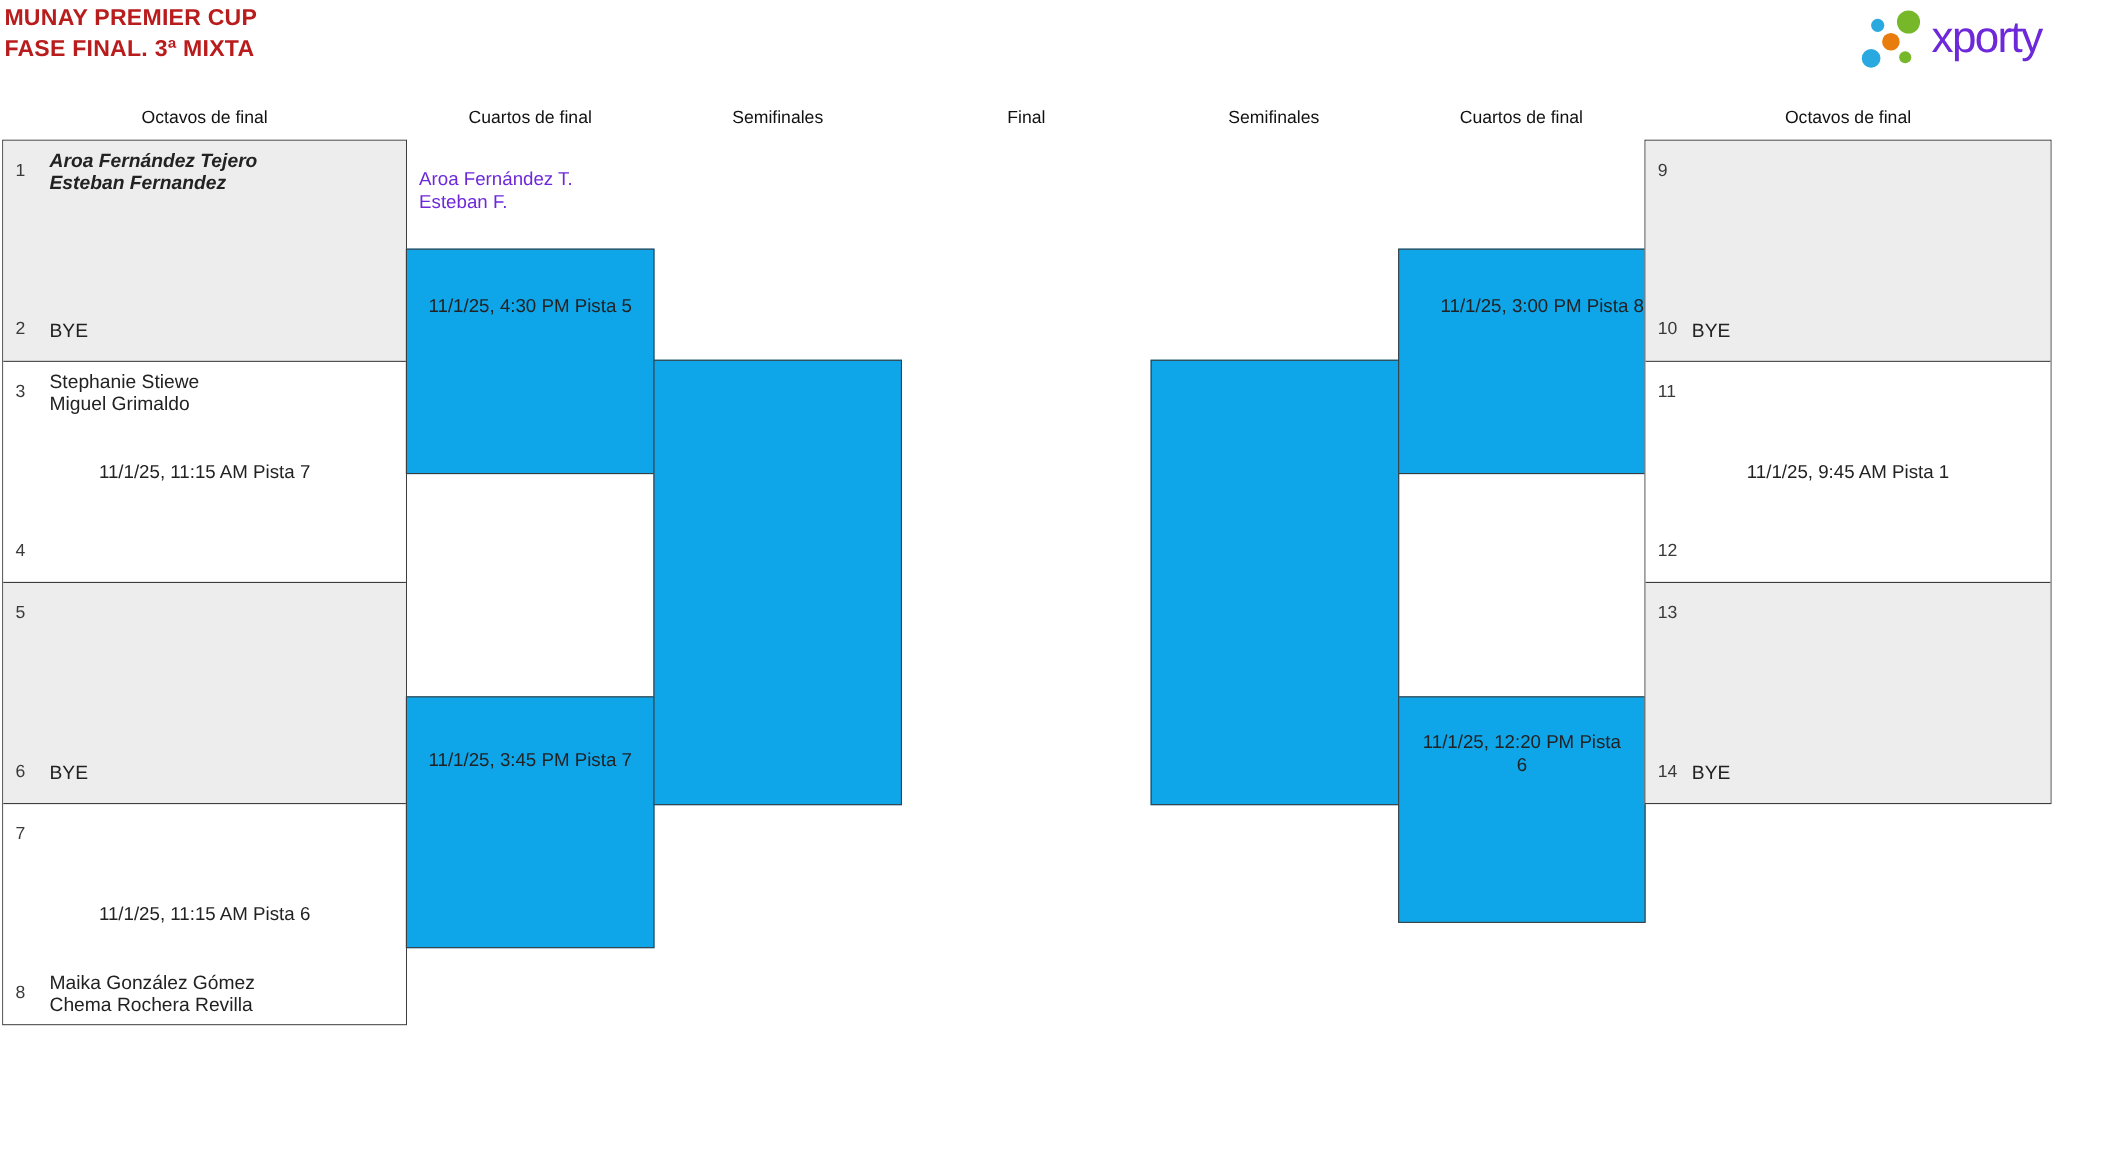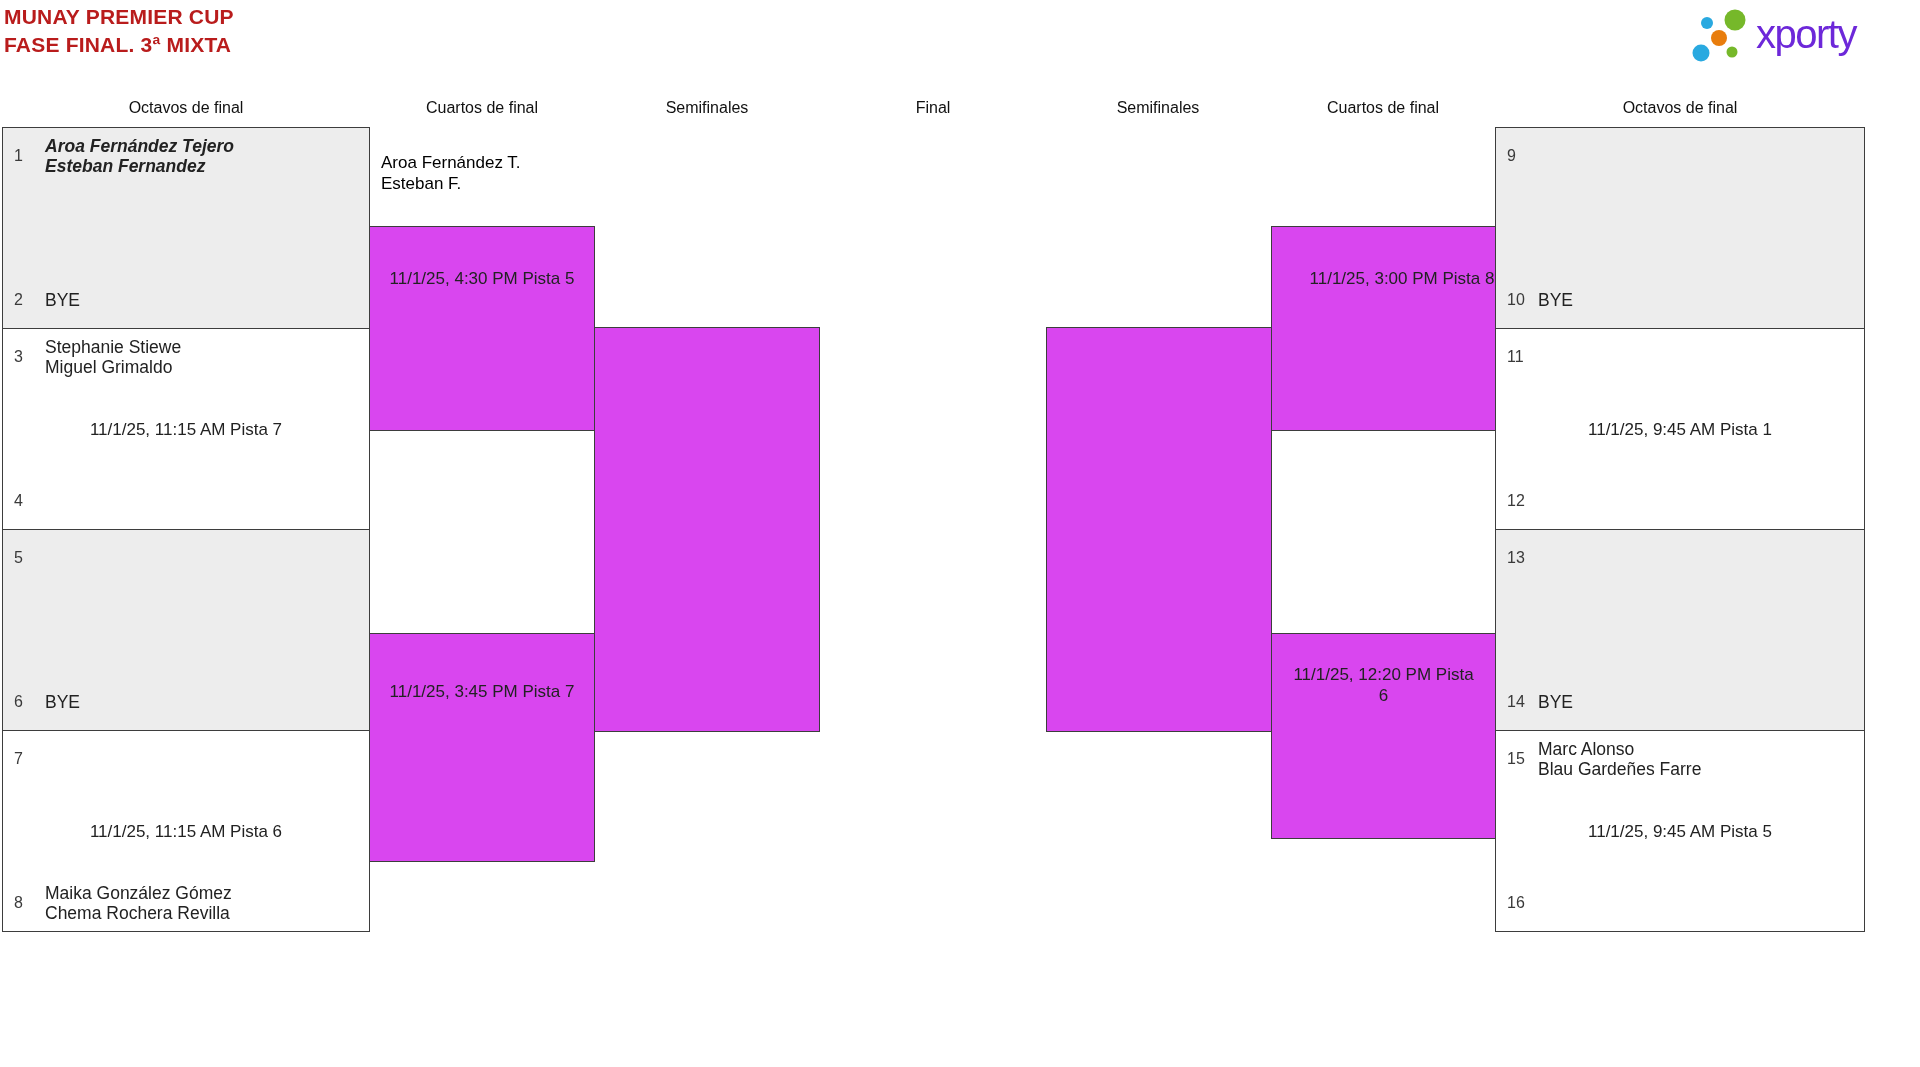--- a/index.html
+++ b/index.html
@@ -19,24 +19,24 @@
   .orow + .orow{border-top:1.5px solid #3d3d3d;}
   .slot{position:absolute;left:11px;right:8px;display:flex;align-items:center;gap:11px;min-height:40px;}
   .slot-top{top:8px;}
   .slot-bottom{bottom:8px;}
   .seed{min-width:20px;font-size:16px;color:#3a3a3a;flex:none;}
   .team{font-size:17.5px;line-height:20px;color:#222;}
   .team.bold{font-weight:700;font-style:italic;}
   .tline{display:block;white-space:nowrap;}
   .sched{position:absolute;left:0;right:0;text-align:center;font-size:17px;color:#222;line-height:21px;}
   .osched{top:50%;transform:translateY(-50%);}
-  .mbox{position:absolute;border:1.5px solid #3d3d3d;box-sizing:border-box;background:#d946ef;}
+  .mbox{position:absolute;border:1.5px solid #3d3d3d;box-sizing:border-box;background:#0ea5e9;}
   .qsched{top:25%;transform:translateY(-50%);padding:0 10px;}
   .qsched.narrow{left:50%;right:auto;width:192px;padding:0;transform:translate(-50%,-50%);}
-  .adv{position:absolute;font-size:17px;line-height:21px;color:#000000;}
+  .adv{position:absolute;font-size:17px;line-height:21px;color:#6d28d9;}
 </style>
 </head>
 <body>
 
 <div class="page">
 
   <div class="title"><span>MUNAY PREMIER CUP</span><br><span>FASE FINAL. 3ª MIXTA</span></div>
 
   <div class="logo">
     <svg class="logo-dots" width="76" height="66" viewBox="0 0 76 66">
@@ -206,33 +206,16 @@
       <div class="sched osched"></div>
       <div class="slot slot-bottom">
         <span class="seed">14</span>
         <span class="team">
           <span class="tline">BYE</span>
           <span class="tline"></span>
         </span>
       </div>
     </div>
 
-    <div class="orow">
-      <div class="slot slot-top">
-        <span class="seed">15</span>
-        <span class="team">
-          <span class="tline">Marc Alonso</span>
-          <span class="tline">Blau Gardeñes Farre</span>
-        </span>
-      </div>
-      <div class="sched osched">11/1/25, 9:45 AM Pista 5</div>
-      <div class="slot slot-bottom">
-        <span class="seed">16</span>
-        <span class="team">
-          <span class="tline"></span>
-          <span class="tline"></span>
-        </span>
-      </div>
-    </div>
 
   </div>
 
 </div>
 
 </body></html>

